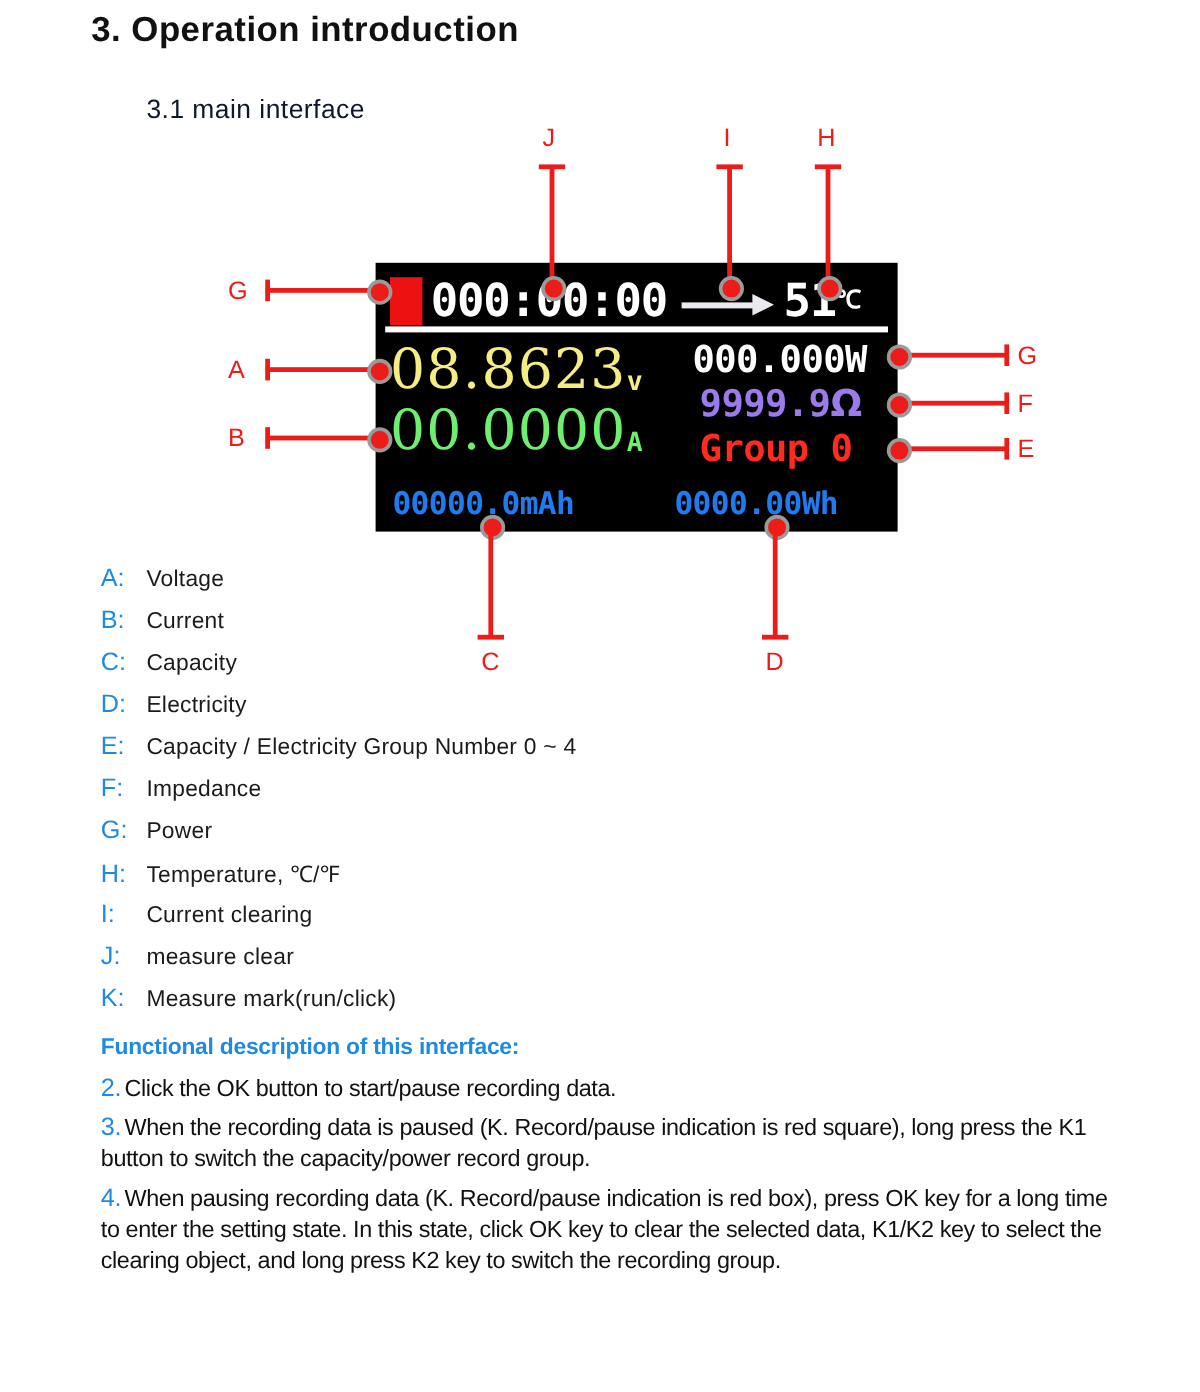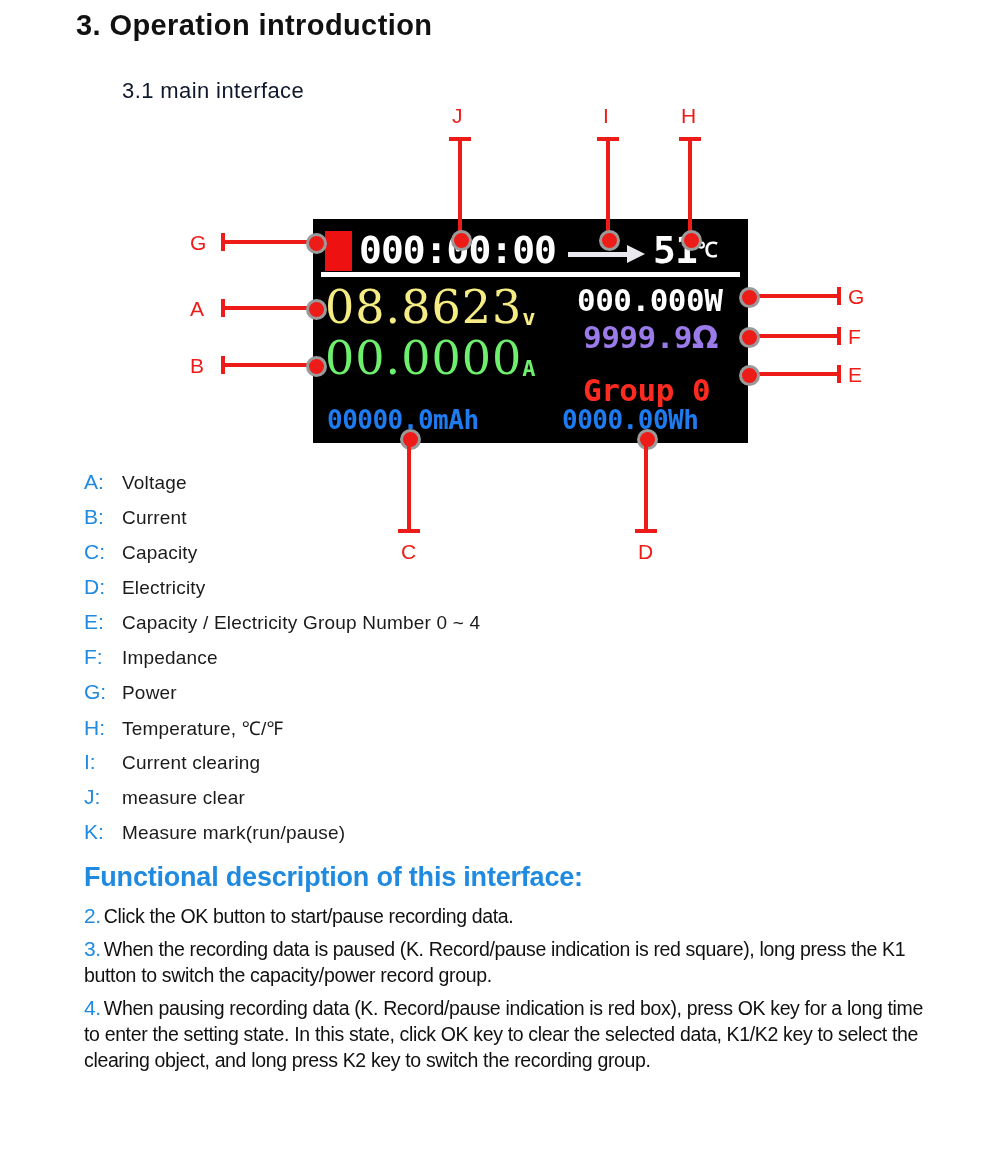--- a/index.html
+++ b/index.html
@@ -117,21 +117,21 @@
     position: absolute;
     font-family: "DejaVu Sans Mono", monospace;
     font-weight: 700;
     font-size: 31px;
     line-height: 30px;
     letter-spacing: -0.5px;
   }
   #power   { left: 264px; top: 66px;  color: #ffffff; }
   #impedance { left: 270px; top: 103px; color: #9b7aea; }
   #impedance .ohm { font-family: "DejaVu Sans", sans-serif; color: #9b7aea; }
-  #group   { left: 270px; top: 156px; color: #ff2a20; }
+  #group   { left: 270px; top: 140px; color: #ff2a20; }
 
   .bottom-val {
     position: absolute;
     top: 186px;
     font-family: "DejaVu Sans Mono", monospace;
     font-weight: 700;
     font-size: 26px;
     line-height: 30px;
     color: #1e7bf0;
     letter-spacing: -0.5px;
@@ -178,21 +178,21 @@
 
   
   #funcdesc {
     position: absolute;
     left: 84px; top: 862px;
     width: 840px;
     font-family: "Liberation Sans", sans-serif;
   }
   .fd-title {
     color: #1f8ae0;
-    font-size: 27px;
+    font-size: 19px;
     font-weight: 700;
     letter-spacing: -0.2px;
     margin-bottom: 10px;
   }
   .fd-item {
     font-size: 19.5px;
     line-height: 26px;
     color: #111;
     margin-bottom: 7px;
     letter-spacing: -0.35px;
@@ -330,21 +330,21 @@
   <div class="leg-item">
       <span class="leg-key">I:</span>
       <span class="leg-text">Current clearing</span>
     </div>
   <div class="leg-item">
       <span class="leg-key">J:</span>
       <span class="leg-text">measure clear</span>
     </div>
   <div class="leg-item">
       <span class="leg-key">K:</span>
-      <span class="leg-text">Measure mark(run/pause)</span>
+      <span class="leg-text">Measure mark(run/click)</span>
     </div>
 </div>
 
 <div id="funcdesc">
   <div class="fd-title">Functional description of this interface:</div>
   <div class="fd-item"><span class="fd-num">2.</span><span>Click the OK button to start/pause recording data.</span></div>
   <div class="fd-item"><span class="fd-num">3.</span><span>When the recording data is paused (K. Record/pause indication is red square), long press the K1 button to switch the capacity/power record group.</span></div>
   <div class="fd-item"><span class="fd-num">4.</span><span>When pausing recording data (K. Record/pause indication is red box), press OK key for a long time to enter the setting state. In this state, click OK key to clear the selected data, K1/K2 key to select the clearing object, and long press K2 key to switch the recording group.</span></div>
 </div>
 

